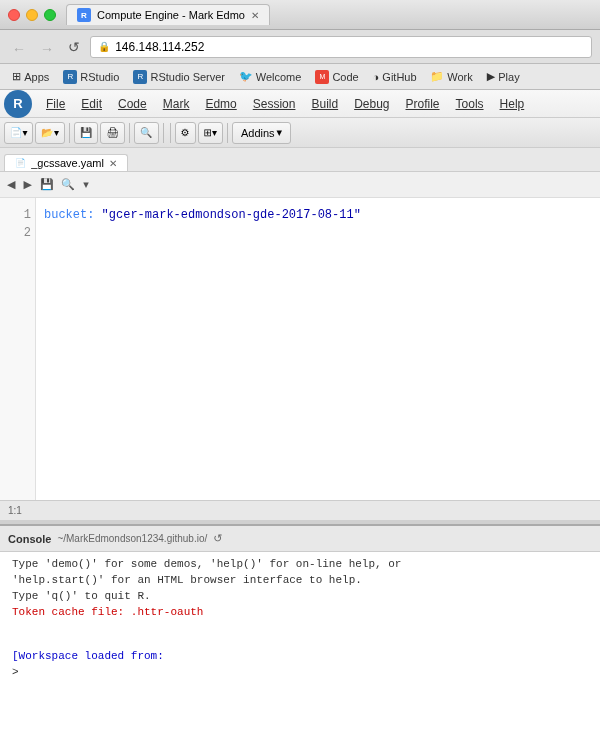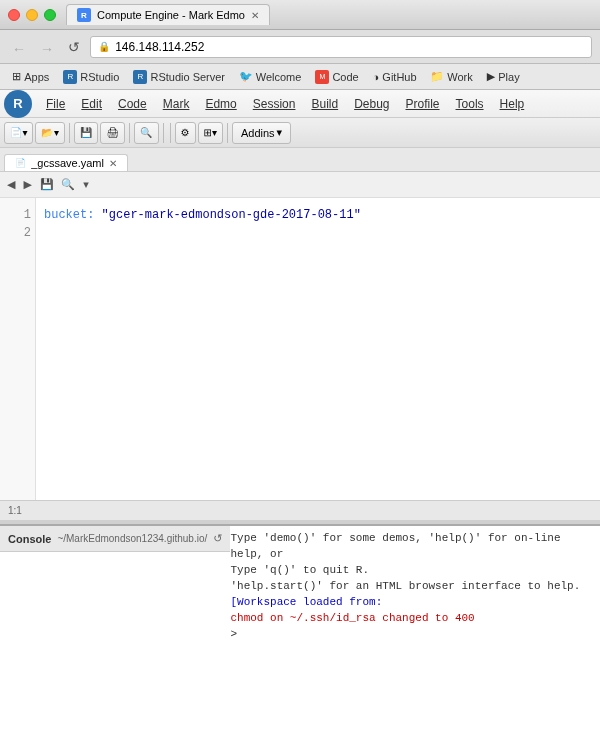--- a/index.html
+++ b/index.html
@@ -168,45 +168,45 @@
       font-size: 10px;
       color: #666;
     }
 
     
     .console-pane {
       height: 230px;
       background: white;
       border-top: 2px solid #aaa;
       display: flex;
-      flex-direction: row;
+      flex-direction: column;
     }
     .console-header {
       background: #e8e8e8;
       height: 26px;
       display: flex;
       align-items: center;
       padding: 0 8px;
       border-bottom: 1px solid #ccc;
       gap: 6px;
     }
     .console-tab { font-size: 11px; font-weight: bold; color: #333; }
     .console-path { font-size: 10px; color: #666; }
     .console-icon { font-size: 11px; color: #666; }
     .console-content {
       flex: 1;
-      padding: 4px 0;
+      padding: 4px 12px;
       font-family: 'Courier New', monospace;
       font-size: 11px;
       line-height: 16px;
       overflow: hidden;
     }
     .console-normal { color: #333; }
     .console-red { color: #cc0000; }
-    .console-blue { color: #0000cc; }
+    .console-blue { color: #0000cc; margin-top: 28px; }
     .console-prompt { color: #333; }
     .resize-handle {
       height: 4px;
       background: #d0d0d0;
       cursor: ns-resize;
     }
   </style>
 </head>
 <body>
 
@@ -345,24 +345,24 @@
 
   <div class="console-pane">
     <div class="console-header">
       <span class="console-tab">Console</span>
       <span class="console-path">~/MarkEdmondson1234.github.io/</span>
       <span class="console-icon">↺</span>
     </div>
     <div class="console-content">
       <div class="console-normal"> </div>
       <div class="console-normal">Type 'demo()' for some demos, 'help()' for on-line help, or</div>
+      <div class="console-normal">'help.start()' for an HTML browser interface to help.</div>
       <div class="console-normal">Type 'q()' to quit R.</div>
-      <div class="console-normal">'help.start()' for an HTML browser interface to help.</div>
       <div class="console-normal"> </div>
+      <div class="console-red">Token cache file: .httr-oauth</div>
       <div class="console-normal"> </div>
       <div class="console-blue">[Workspace loaded from:</div>
-      <div class="console-red">chmod on ~/.ssh/id_rsa changed to 400</div>
       <div class="console-normal"> </div>
       <div class="console-prompt">&gt; </div>
     </div>
   </div>
 
 </div>
 
 </body></html>

